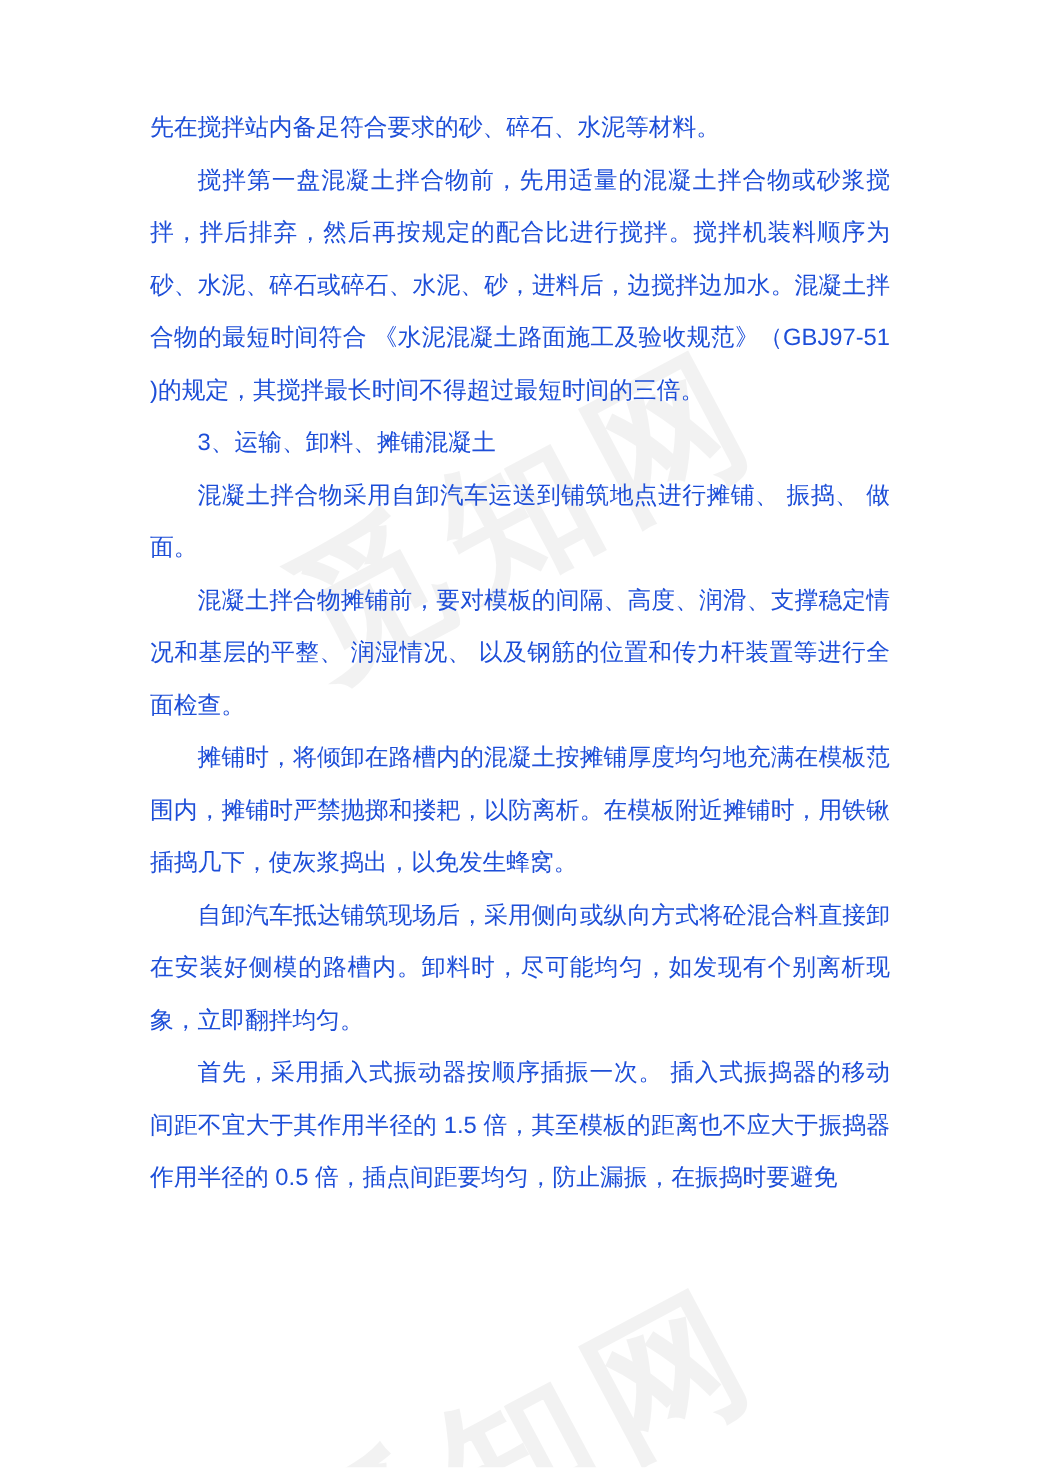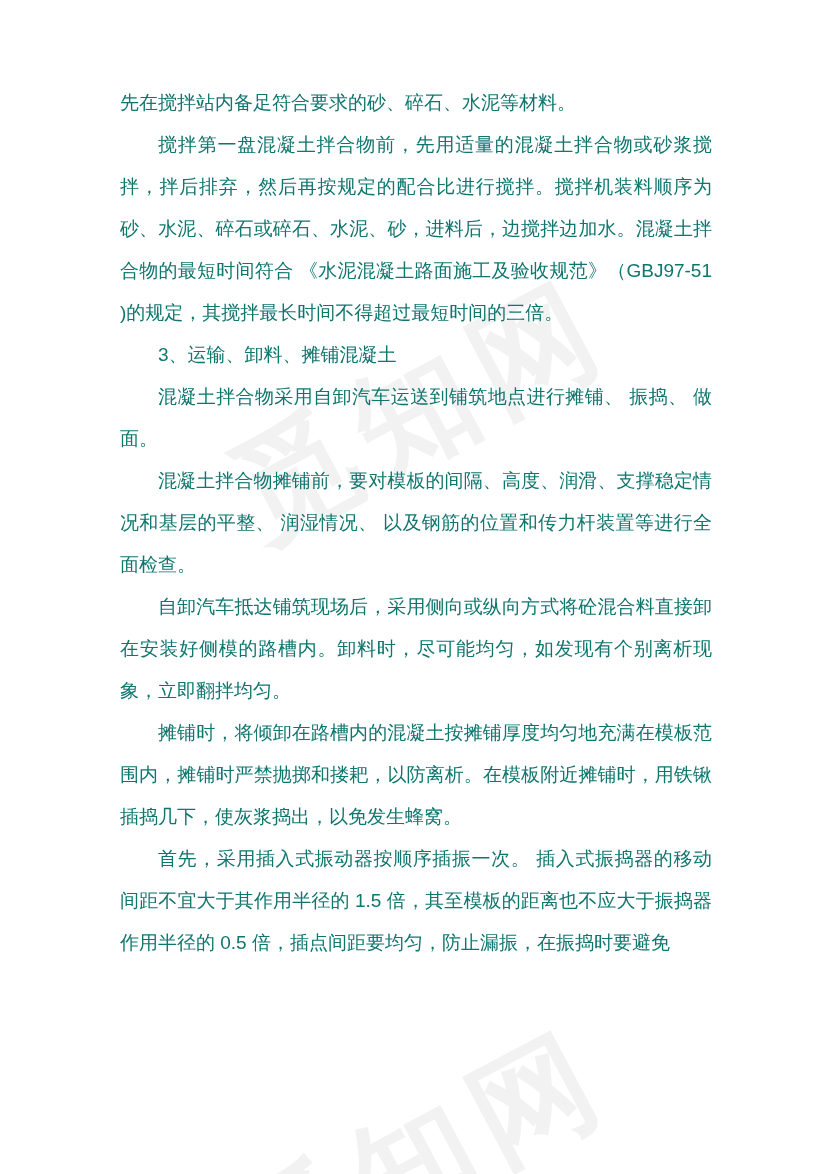--- a/index.html
+++ b/index.html
@@ -13,21 +13,21 @@
     height: 1174px;
     background: #ffffff;
     overflow: hidden;
     font-family: "Liberation Sans", sans-serif;
   }
   .content {
     position: absolute;
     top: 82px;
     left: 120px;
     width: 592px;
-    color: #0f766e;
+    color: #1d4ed8;
     font-size: 19px;
     line-height: 42px;
     text-align: justify;
     z-index: 2;
   }
   .content p {
     margin: 0;
     padding: 0;
   }
   .content p.indent {
@@ -60,17 +60,17 @@
 
 <div class="page">
   <div class="watermark wm-mid">觅知网</div>
   <div class="watermark wm-bottom">觅知网</div>
   <div class="content">
       <p>先在搅拌站内备足符合要求的砂、碎石、水泥等材料。</p>
       <p class="indent">搅拌第一盘混凝土拌合物前，先用适量的混凝土拌合物或砂浆搅拌，拌后排弃，然后再按规定的配合比进行搅拌。搅拌机装料顺序为砂、水泥、碎石或碎石、水泥、砂，进料后，边搅拌边加水。混凝土拌合物的最短时间符合 《水泥混凝土路面施工及验收规范》（GBJ97-51 )的规定，其搅拌最长时间不得超过最短时间的三倍。</p>
       <p class="indent">3、运输、卸料、摊铺混凝土</p>
       <p class="indent">混凝土拌合物采用自卸汽车运送到铺筑地点进行摊铺、 振捣、 做面。</p>
       <p class="indent">混凝土拌合物摊铺前，要对模板的间隔、高度、润滑、支撑稳定情况和基层的平整、 润湿情况、 以及钢筋的位置和传力杆装置等进行全面检查。</p>
+      <p class="indent">摊铺时，将倾卸在路槽内的混凝土按摊铺厚度均匀地充满在模板范围内，摊铺时严禁抛掷和搂耙，以防离析。在模板附近摊铺时，用铁锹插捣几下，使灰浆捣出，以免发生蜂窝。</p>
       <p class="indent">自卸汽车抵达铺筑现场后，采用侧向或纵向方式将砼混合料直接卸在安装好侧模的路槽内。卸料时，尽可能均匀，如发现有个别离析现象，立即翻拌均匀。</p>
-      <p class="indent">摊铺时，将倾卸在路槽内的混凝土按摊铺厚度均匀地充满在模板范围内，摊铺时严禁抛掷和搂耙，以防离析。在模板附近摊铺时，用铁锹插捣几下，使灰浆捣出，以免发生蜂窝。</p>
       <p class="indent">首先，采用插入式振动器按顺序插振一次。 插入式振捣器的移动间距不宜大于其作用半径的 1.5 倍，其至模板的距离也不应大于振捣器作用半径的 0.5 倍，插点间距要均匀，防止漏振，在振捣时要避免</p>
     </div>
 </div>
 
 </body></html>

